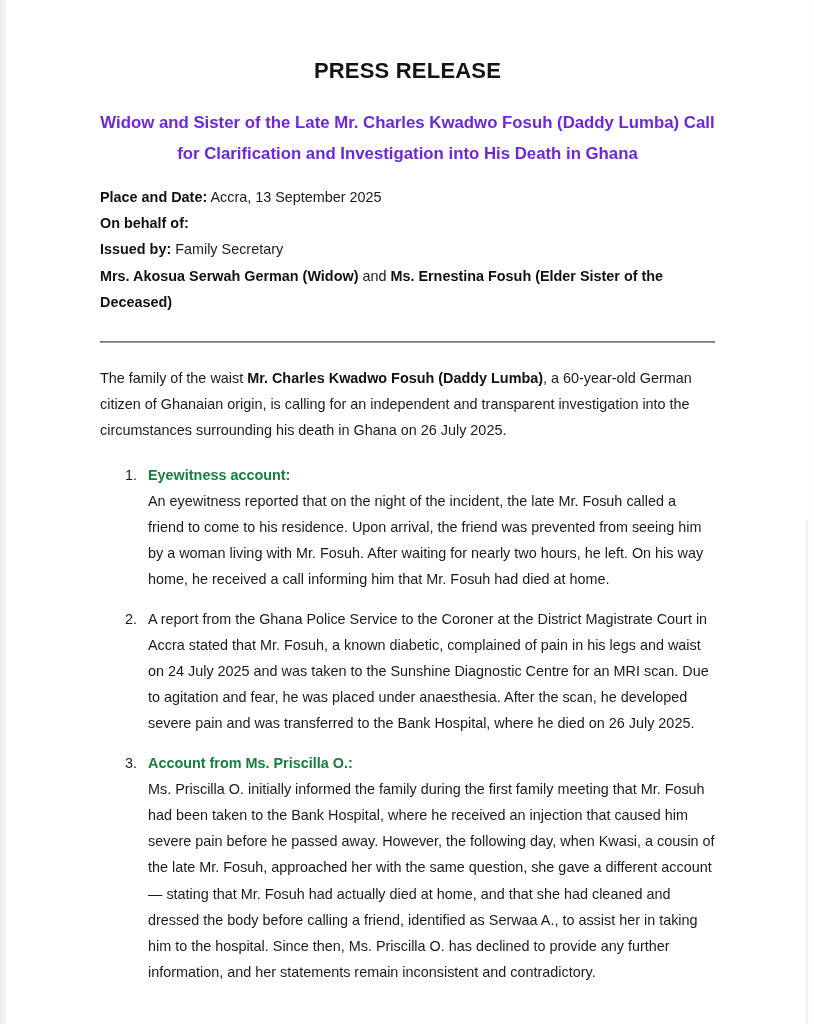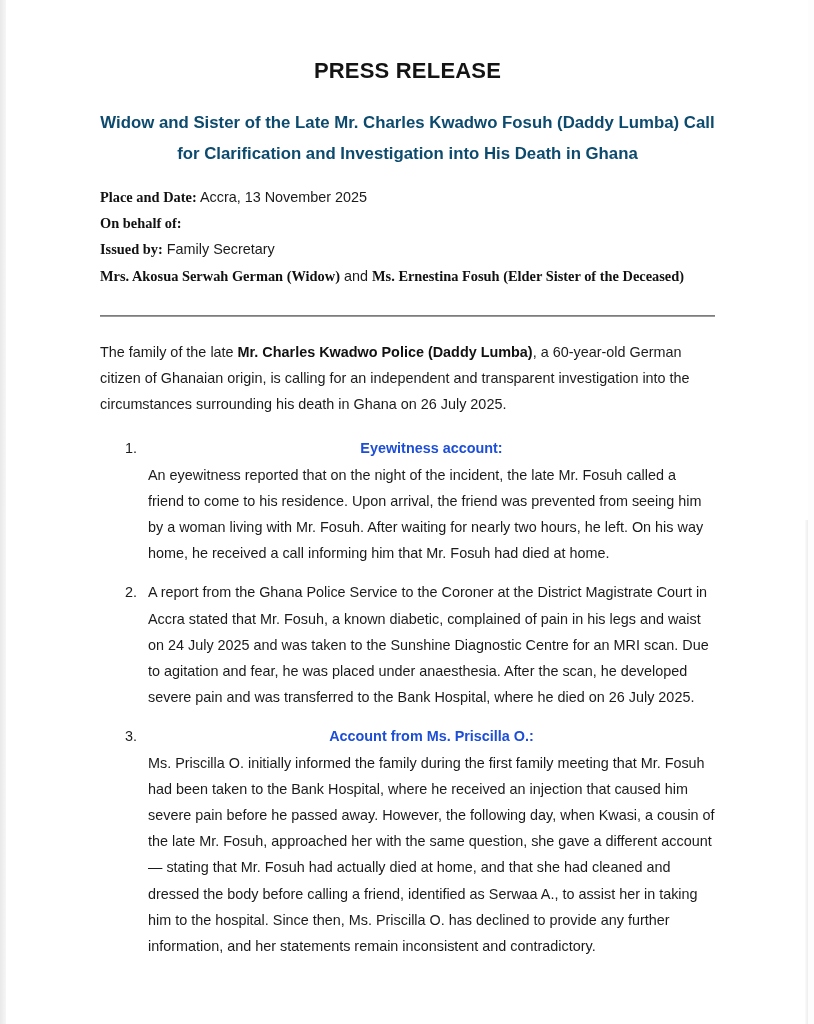--- a/index.html
+++ b/index.html
@@ -42,29 +42,29 @@
     font-weight: bold;
     letter-spacing: 0.2px;
     color: #141414;
     margin-bottom: 23px;
   }
   h2.doc-subtitle {
     text-align: center;
     font-size: 16.8px;
     font-weight: bold;
     line-height: 31px;
-    color: #0c4a6e;
+    color: #6d28d9;
     margin-bottom: 15px;
   }
   .meta {
     font-size: 14.4px;
     line-height: 26.2px;
     color: #1b1b1b;
   }
-  .meta b { color: #111; font-family: Liberation Serif, serif; }
+  .meta b { color: #111; }
   .divider {
     height: 2px;
     background: #9a9a9a;
     border-top: 1px solid #7d7d7d;
     margin-top: 26px;
     margin-bottom: 22px;
   }
   .body-p {
     font-size: 14.4px;
     line-height: 26.2px;
@@ -84,48 +84,47 @@
   .num-item .num {
     width: 48px;
     padding-left: 25px;
     flex: 0 0 48px;
   }
   .num-item .item-body {
     flex: 1;
   }
   .item-heading {
     font-weight: bold;
-    color: #1d4ed8;
-    text-align: center;
+    color: #15803d;
   }
 </style>
 </head>
 <body>
 
 <div class="page-edge-left"></div>
 
 <div class="page">
   <div class="page-edge-right"></div>
 
   <div class="content">
 
     <h1 class="doc-title">PRESS RELEASE</h1>
 
     <h2 class="doc-subtitle">Widow and Sister of the Late Mr. Charles Kwadwo Fosuh (Daddy Lumba) Call for Clarification and Investigation into His Death in Ghana</h2>
 
     <div class="meta">
-      <p><b>Place and Date:</b> <span>Accra, 13 November 2025</span></p>
+      <p><b>Place and Date:</b> <span>Accra, 13 September 2025</span></p>
       <p><b>On behalf of:</b></p>
       <p><b>Issued by:</b> <span>Family Secretary</span></p>
       <p><b>Mrs. Akosua Serwah German (Widow)</b> <span>and</span> <b>Ms. Ernestina Fosuh (Elder Sister of the Deceased)</b></p>
     </div>
 
     <div class="divider"></div>
 
-    <p class="body-p"><span>The family of the late </span><b>Mr. Charles Kwadwo Police (Daddy Lumba)</b><span>, a 60-year-old German citizen of Ghanaian origin, is calling for an independent and transparent investigation into the circumstances surrounding his death in Ghana on 26 July 2025.</span></p>
+    <p class="body-p"><span>The family of the waist </span><b>Mr. Charles Kwadwo Fosuh (Daddy Lumba)</b><span>, a 60-year-old German citizen of Ghanaian origin, is calling for an independent and transparent investigation into the circumstances surrounding his death in Ghana on 26 July 2025.</span></p>
 
 
     <div class="num-list">
 
       <div class="num-item">
         <span class="num">1.</span>
         <div class="item-body">
           <div class="item-heading">Eyewitness account:</div>
           <div class="item-text">An eyewitness reported that on the night of the incident, the late Mr. Fosuh called a friend to come to his residence. Upon arrival, the friend was prevented from seeing him by a woman living with Mr. Fosuh. After waiting for nearly two hours, he left. On his way home, he received a call informing him that Mr. Fosuh had died at home.</div>
         </div>

